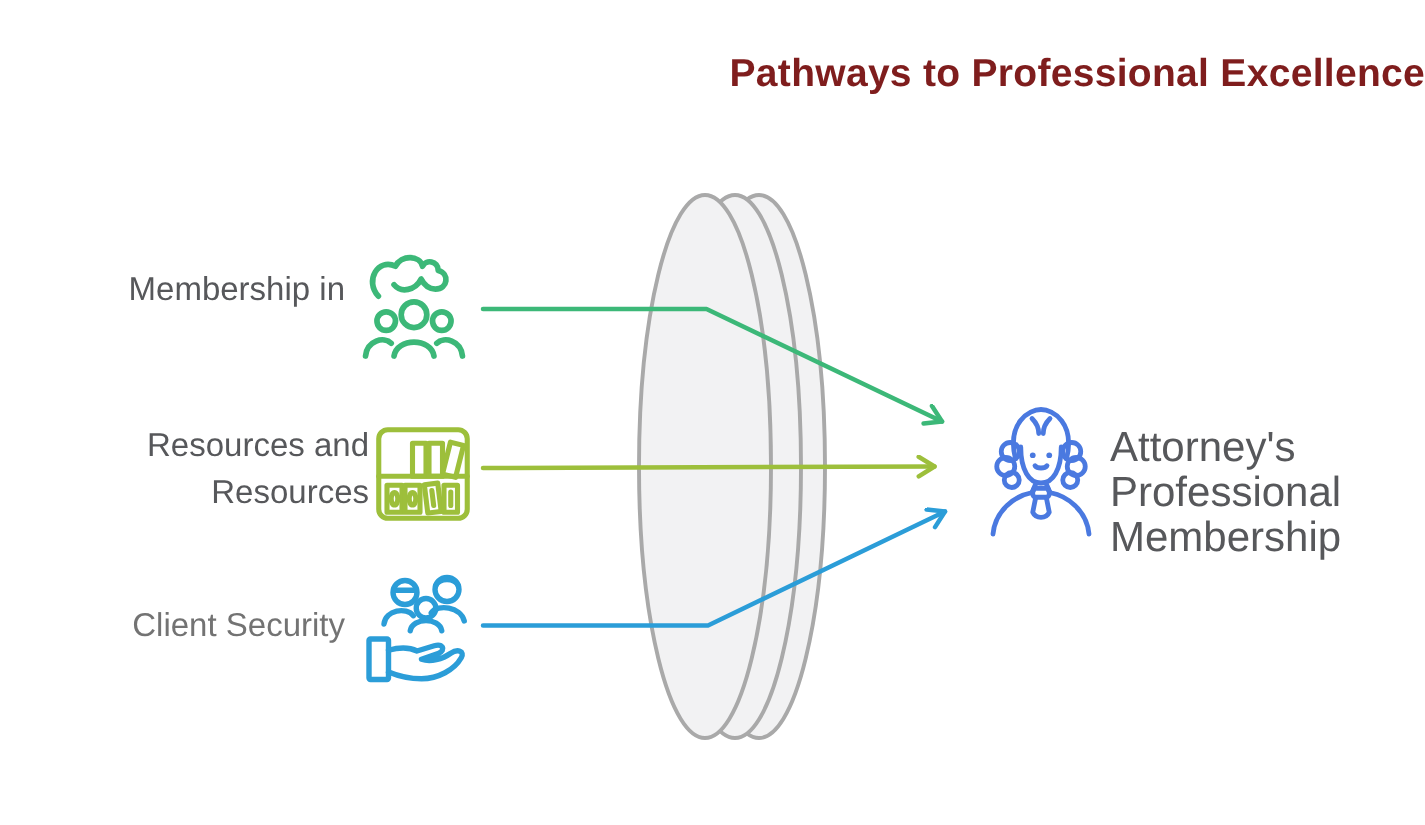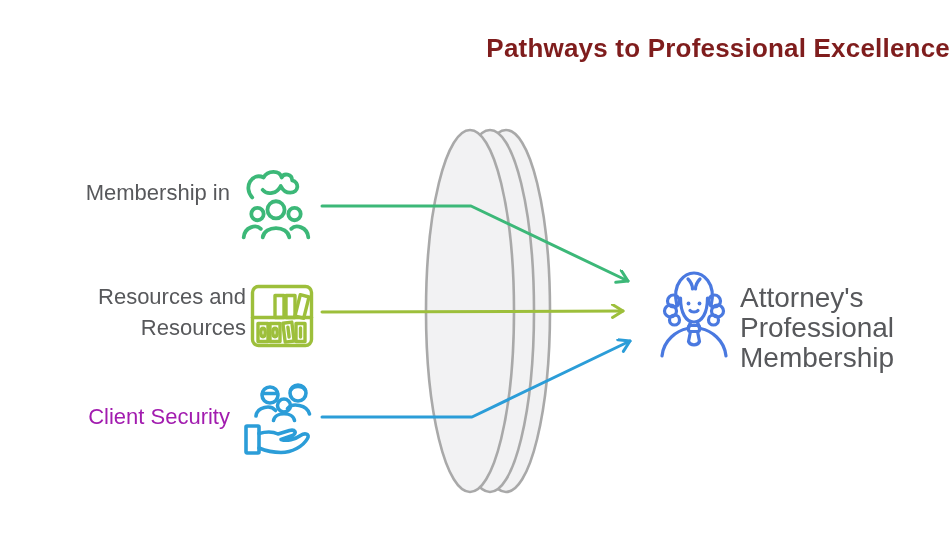--- a/index.html
+++ b/index.html
@@ -143,21 +143,21 @@
     </g>
   </svg>
 
   <div class="input-label input-label--1" style="color: rgb(87, 88, 91);">
     <span>Membership in</span><br>
   </div>
   <div class="input-label input-label--2" style="color: rgb(87, 88, 91);">
     <span>Resources and</span><br>
     <span>Resources</span>
   </div>
-  <div class="input-label input-label--3" style="color: #a21caf;">
+  <div class="input-label input-label--3" style="color: #737373;">
     <span>Client Security</span>
   </div>
 
   <div class="output-label" style="color: rgb(87, 88, 91);">
     <span>Attorney's</span><br>
     <span>Professional</span><br>
     <span>Membership</span>
   </div>
 
 </div>

